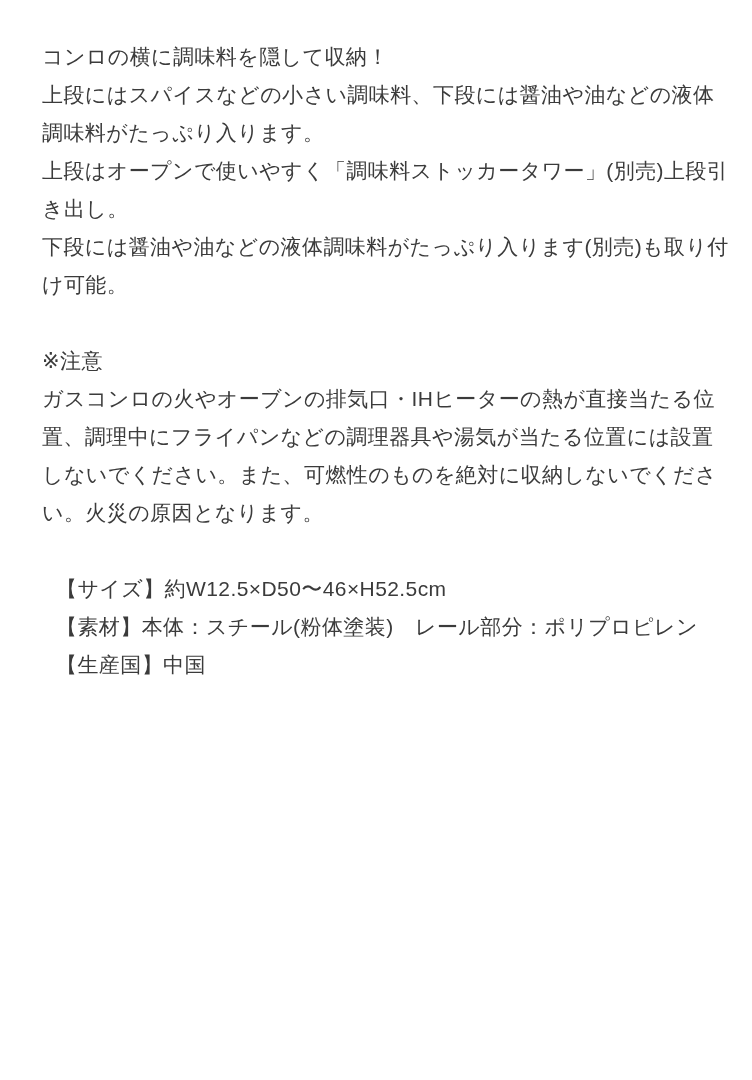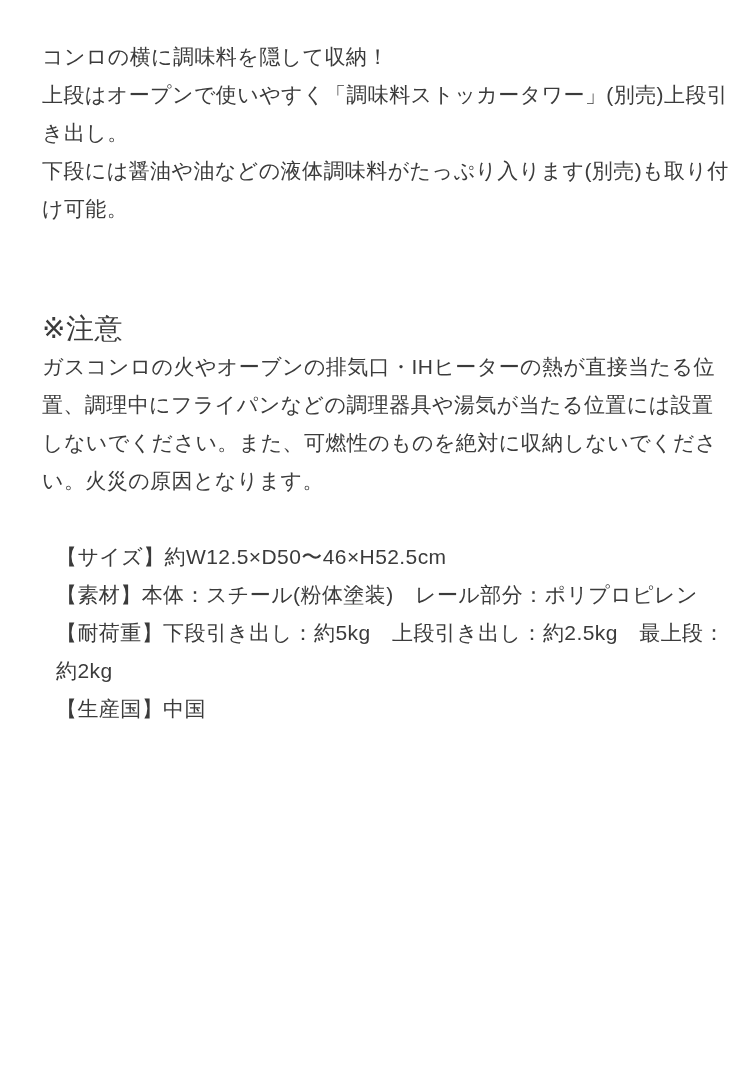--- a/index.html
+++ b/index.html
@@ -33,46 +33,45 @@
   .spacer-lg {
     height: 38px;
   }
   .spacer-md {
     height: 38px;
   }
   .spec .para {
     padding-left: 14px;
   }
   .note-head {
-    font-size: 28px;
+    font-size: 21px;
     line-height: 38px;
     color: #3b3b3b;
-    margin-top: 44px;
   }
 </style>
 </head>
 <body>
 
 <div class="page">
 
   <div class="block">
     <p class="para">コンロの横に調味料を隠して収納！</p>
+    <p class="para">上段にはスパイスなどの小さい調味料、下段には醤油や油などの液体調味料がたっぷり入ります。</p>
     <p class="para">上段はオープンで使いやすく「調味料ストッカータワー」(別売)上段引き出し。</p>
     <p class="para">下段には醤油や油などの液体調味料がたっぷり入ります(別売)も取り付け可能。</p>
   </div>
 
   <div class="spacer-lg"></div>
 
   <div class="block">
     <p class="para note-head">※注意</p>
     <p class="para">ガスコンロの火やオーブンの排気口・IHヒーターの熱が直接当たる位置、調理中にフライパンなどの調理器具や湯気が当たる位置には設置しないでください。また、可燃性のものを絶対に収納しないでください。火災の原因となります。</p>
   </div>
 
   <div class="spacer-md"></div>
 
   <div class="block spec">
     <p class="para">【サイズ】約W12.5×D50〜46×H52.5cm</p>
     <p class="para">【素材】本体：スチール(粉体塗装)　レール部分：ポリプロピレン</p>
-    <p class="para">【耐荷重】下段引き出し：約5kg　上段引き出し：約2.5kg　最上段：約2kg</p>
     <p class="para">【生産国】中国</p>
   </div>
 
 </div>
 
 </body></html>

